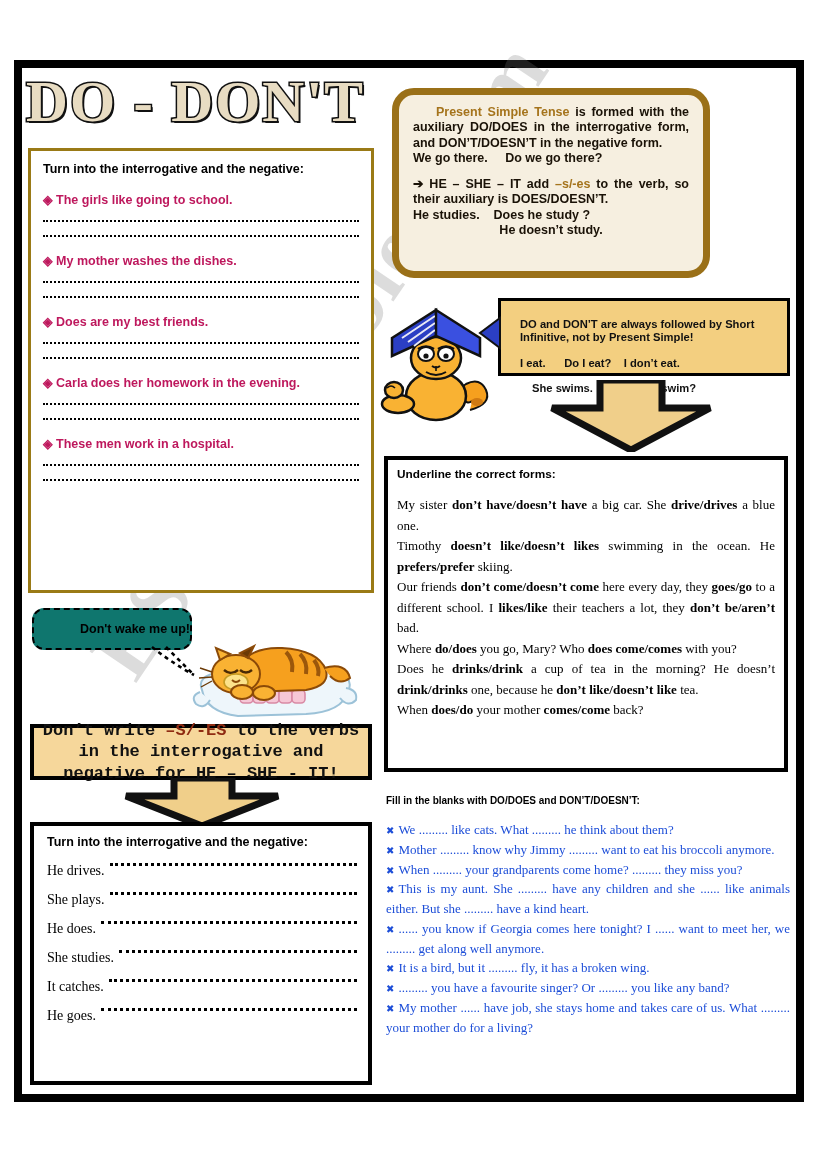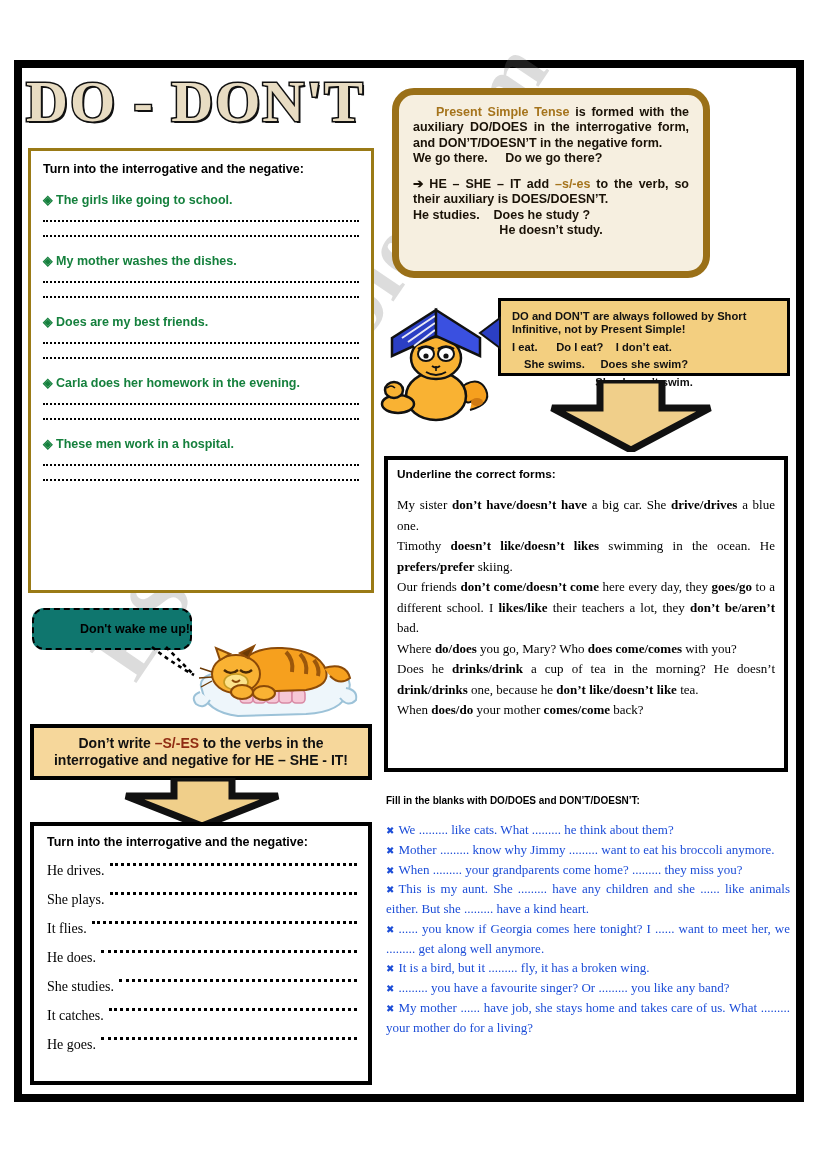--- a/index.html
+++ b/index.html
@@ -25,38 +25,38 @@
       -webkit-text-stroke:3px #111;paint-order:stroke fill;
       text-shadow:2px 2px 0 #111;white-space:nowrap;}
 
   
   .box{position:absolute;box-sizing:border-box;z-index:6;}
 
   
   #ex1{left:28px;top:148px;width:346px;height:445px;
        border:3px solid #9a7a16;background:#fff;padding:8px 10px 0 10px;}
   #ex1 .h{font-size:12.5px;font-weight:bold;color:#000;margin:3px 0 12px 2px;}
-  .qline{font-size:12.5px;font-weight:bold;color:#15803d;margin:16px 0 2px 2px;}
+  .qline{font-size:12.5px;font-weight:bold;color:#be185d;margin:16px 0 2px 2px;}
   .dots{border-bottom:2.2px dotted #000;height:0;margin:13px 2px 13px 2px;}
 
   
   #info{left:392px;top:88px;width:318px;height:190px;
         border:7px solid #9a7018;border-radius:22px;background:#f6efe0;
         padding:10px 14px;}
   #info p{margin:0;font-size:12.5px;font-weight:bold;color:#1a1207;
           line-height:1.22;text-align:justify;}
   #info .accent{color:#a5741c;}
   #info .ind{display:block;text-align:left;}
   #info .ind2{display:block;text-align:center;}
   #info .gap{height:11px;}
 
   
   #callout{left:498px;top:298px;width:292px;height:78px;background:#f3cf80;
            border:3px solid #000;padding:5px 7px;}
-  #callout p{margin:4px;font-size:11.2px;font-weight:bold;color:#111;line-height:1.2;}
+  #callout p{margin:12px;font-size:11.2px;font-weight:bold;color:#111;line-height:1.2;}
   #callout .c{text-align:center;}
   #callout .i{padding-left:12px;}
 
   
   .arrow{position:absolute;z-index:6;}
   .arrow svg{display:block;}
 
   
   #ex2{left:384px;top:456px;width:404px;height:316px;border:4px solid #000;
        background:#fff;padding:7px 9px;}
@@ -77,21 +77,21 @@
   #bubble{left:32px;top:608px;width:160px;height:42px;background:#0f766e;
           border:2.5px dashed #000;border-radius:12px;
           display:flex;align-items:center;justify-content:flex-end;}
   #bubble span{font-size:12.5px;font-weight:bold;color:#000;}
   #bubbletail{position:absolute;left:150px;top:645px;z-index:6;}
 
   
   #note{left:30px;top:724px;width:342px;height:56px;background:#f6d79b;
         border:4px solid #000;display:flex;align-items:center;
         justify-content:center;text-align:center;padding:0 8px;}
-  #note p{margin:0;font-size:14px;font-weight:bold;color:#111;line-height:1.24;}
+  #note p{margin:0;font-size:17px;font-weight:bold;color:#111;line-height:1.24;font-family:Liberation Mono, monospace;}
   #note .red{color:#8f2b12;}
 
   
   #ex4{left:30px;top:822px;width:342px;height:263px;border:4px solid #000;
        background:#fff;padding:9px 11px;}
   #ex4 .h{font-size:12.5px;font-weight:bold;margin:0 0 14px 2px;}
   #ex4 .row{font-family:"Liberation Serif",serif;font-size:14px;color:#000;
             margin:0 0 13px 2px;display:flex;align-items:flex-start;
             white-space:nowrap;overflow:hidden;}
   #ex4 .row .lbl{flex:0 0 auto;}
@@ -287,24 +287,20 @@
   <div id="ex4-list">
       <div class="row">
         <span class="lbl">He drives.</span>
         <span class="fill"></span>
       </div>
       <div class="row">
         <span class="lbl">She plays.</span>
         <span class="fill"></span>
       </div>
       <div class="row">
-        <span class="lbl">It flies.</span>
-        <span class="fill"></span>
-      </div>
-      <div class="row">
         <span class="lbl">He does.</span>
         <span class="fill"></span>
       </div>
       <div class="row">
         <span class="lbl">She studies.</span>
         <span class="fill"></span>
       </div>
       <div class="row">
         <span class="lbl">It catches.</span>
         <span class="fill"></span>

